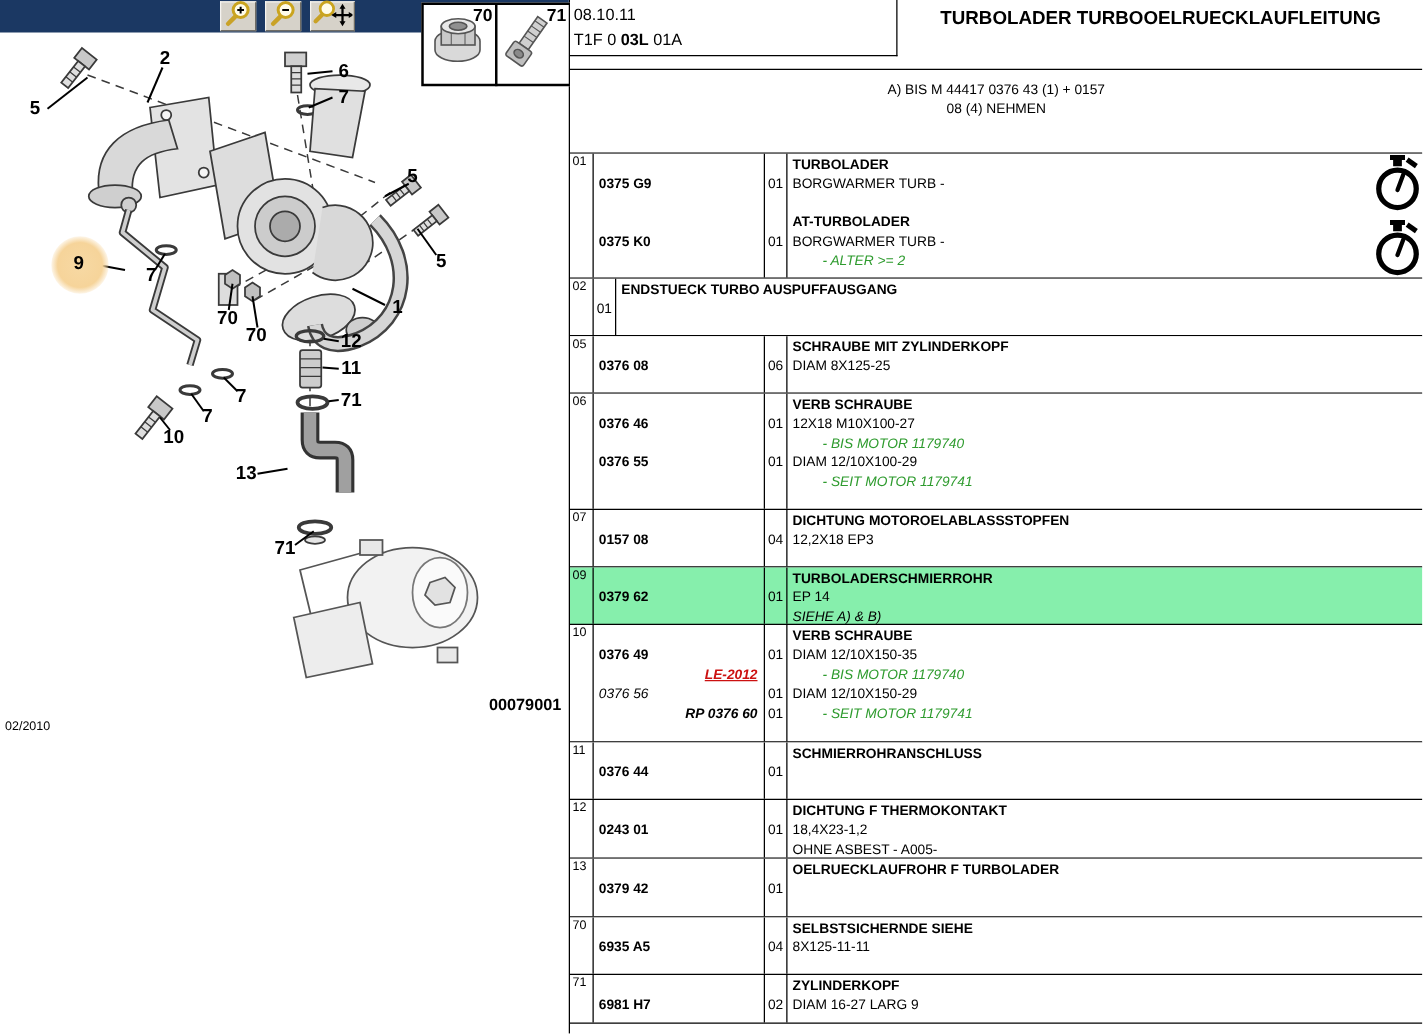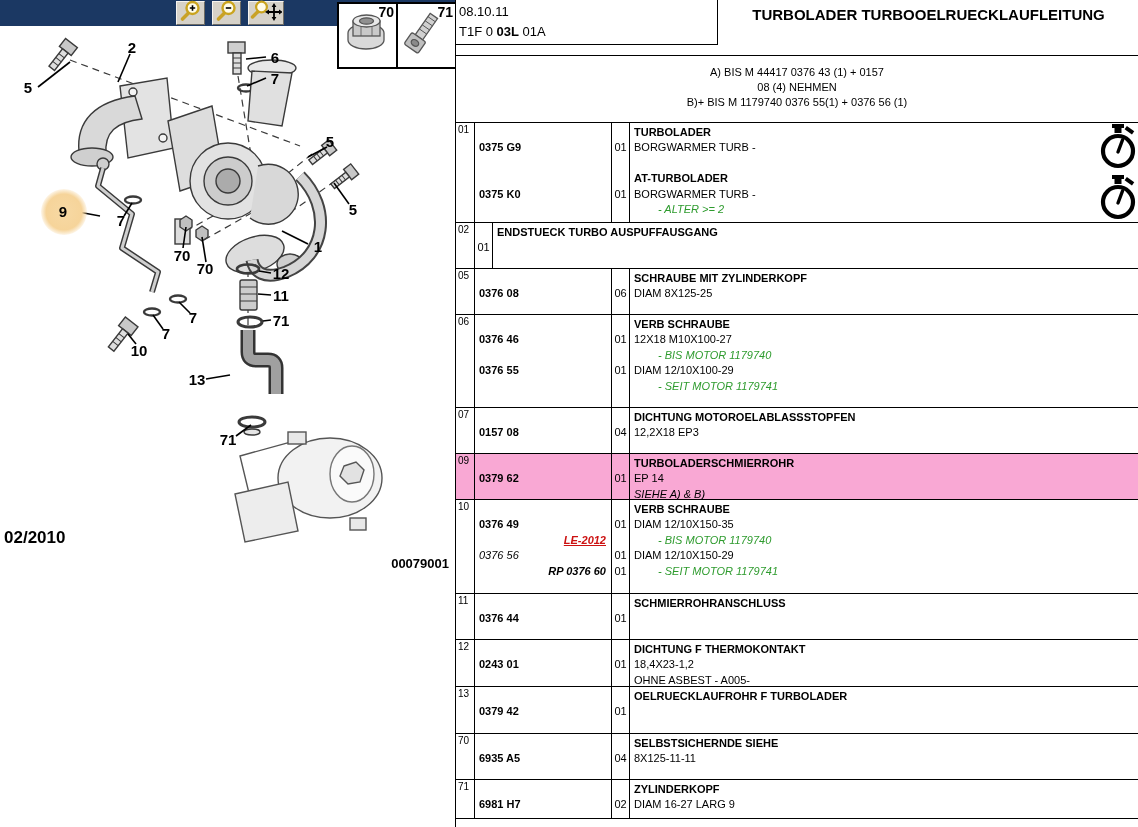--- a/index.html
+++ b/index.html
@@ -10,35 +10,35 @@
   #toolbar{position:absolute;left:0;top:0;width:455px;height:26px;background:#1B3863;display:flex;align-items:center;}
   .tbtn{width:27px;height:22px;margin-right:7px;background:#d6d2c9;border:1px solid;
         border-color:#f6f4f0 #6f6c64 #6f6c64 #f6f4f0;display:flex;align-items:center;justify-content:center;cursor:pointer;}
   .tbtn.wide{width:34px;}
   #diagram{position:absolute;left:0;top:26px;width:455px;height:530px;}
   .callout{position:absolute;transform:translate(-50%,-50%);font-weight:bold;font-size:15px;z-index:3;cursor:pointer;}
   #hl9{position:absolute;left:41px;top:163px;width:46px;height:46px;border-radius:50%;z-index:2;
        background:radial-gradient(circle,#f7d9a4 0%,#f6d49a 55%,rgba(246,212,154,0) 75%);}
   .inset{position:absolute;top:2px;height:63px;border:2px solid #000;background:#fff;}
   .inset-num{position:absolute;right:2px;top:0;font-weight:bold;font-size:14px;}
-  #footer-left{position:absolute;left:4px;top:528px;font-weight:bold;font-size:17px;}
+  #footer-left{position:absolute;left:4px;top:576px;font-weight:normal;font-size:10px;}
   #footer-right{position:absolute;right:6px;top:556px;font-weight:bold;font-size:13px;}
   
   #right-panel{position:absolute;left:456px;top:0;width:682px;height:827px;background:#fff;}
   #hdr{position:absolute;left:0;top:0;width:682px;height:55px;border-bottom:1px solid #000;}
   #hdr-left{position:absolute;left:0;top:0;width:262px;height:45px;border-right:1px solid #000;border-bottom:1px solid #000;padding:2px 0 0 3px;box-sizing:border-box;}
   #hdr-date{font-size:13px;line-height:20px;}
   #hdr-code{font-size:13px;line-height:20px;white-space:pre;}
   #hdr-title{position:absolute;left:263px;top:0;width:419px;height:45px;display:flex;justify-content:center;padding-top:6px;box-sizing:border-box;font-weight:bold;font-size:15px;}
   #notes{position:absolute;left:0;top:56px;width:682px;height:66px;text-align:center;font-size:11px;padding-top:9px;box-sizing:border-box;}
   #notes div{line-height:15px;}
   
   #ptable{position:absolute;left:0;top:122px;width:682px;border-top:1px solid #000;}
   .row{position:relative;display:flex;border-bottom:1px solid #000;box-sizing:border-box;background:#fff;}
-  .row.hl{background:#f9a8d4;}
+  .row.hl{background:#86efac;}
   .c-pos{width:19px;min-width:19px;border-right:1px solid #000;font-size:10px;padding:1px 0 0 2px;box-sizing:border-box;}
   .c-part{width:137px;min-width:137px;border-right:1px solid #000;padding:2px 0 0 4px;box-sizing:border-box;}
   .c-qty{width:18px;min-width:18px;border-right:1px solid #000;text-align:center;padding-top:2px;box-sizing:border-box;}
   .c-desc{flex:1;padding:2px 0 0 4px;box-sizing:border-box;position:relative;}
   .tl{height:15.4px;line-height:15.4px;font-size:11px;white-space:nowrap;}
   .b{font-weight:bold;}
   .i{font-style:italic;}
   .g{color:#2E9B2E;font-style:italic;margin-left:24px;}
   .ref{text-align:right;padding-right:5px;}
   .red{color:#CC1111;font-weight:bold;text-decoration:underline;cursor:pointer;font-style:italic;}
@@ -251,21 +251,20 @@
       <div id="hdr-left">
         <div id="hdr-date">08.10.11</div>
         <div id="hdr-code"><span>T1F 0 </span><span class="b">03L</span><span> 01A</span></div>
       </div>
       <div id="hdr-title">TURBOLADER TURBOOELRUECKLAUFLEITUNG</div>
     </div>
 
     <div id="notes">
       <div>A) BIS M 44417 0376 43 (1) + 0157</div>
       <div>08 (4) NEHMEN</div>
-      <div>B)+ BIS M 1179740 0376 55(1) + 0376 56 (1)</div>
     </div>
 
     <div id="ptable">
 
       <div class="row" style="height:100px">
         <div class="c-pos">01</div>
         <div class="c-part">
           <div class="tl"></div>
           <div class="tl b">0375 G9</div>
           <div class="tl"></div>

